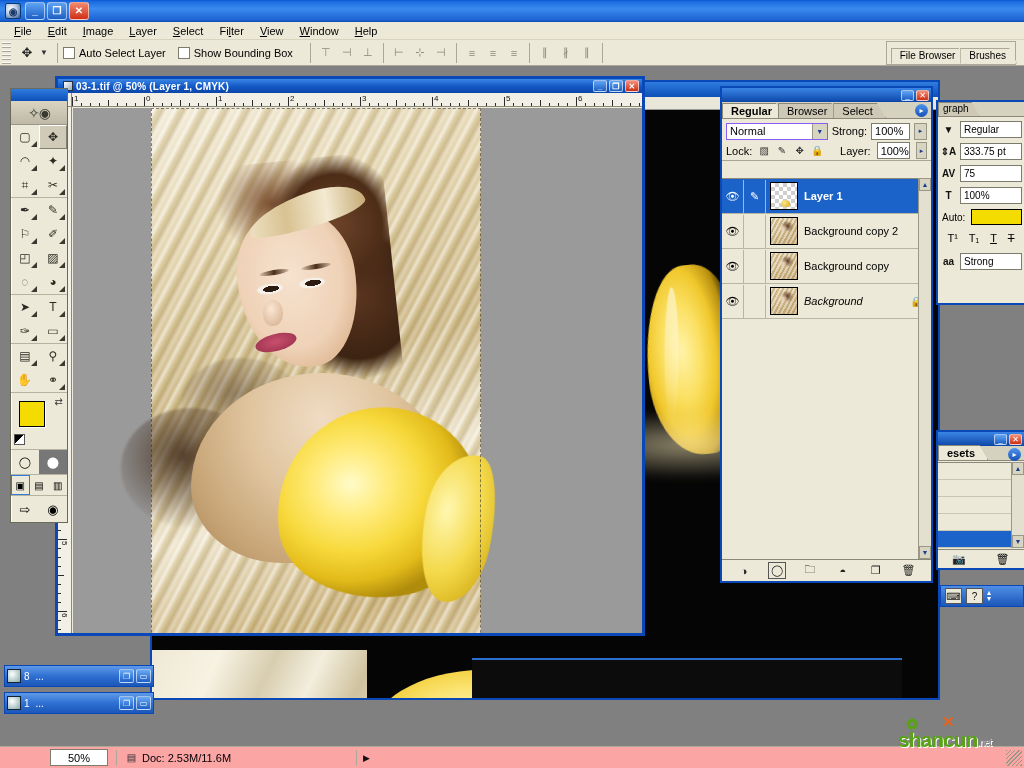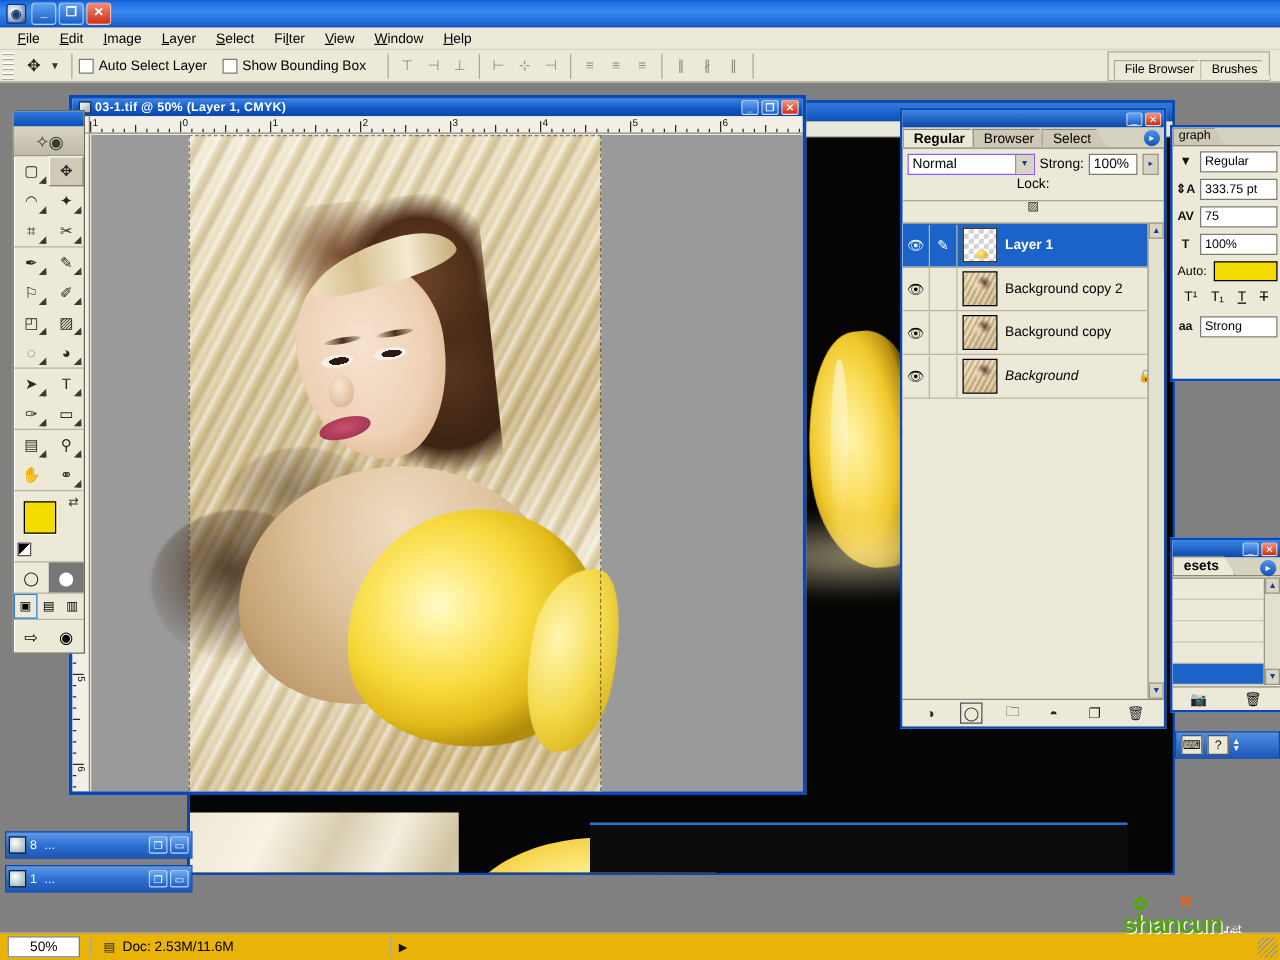--- a/index.html
+++ b/index.html
@@ -300,21 +300,21 @@
   .combo { height:17px; background:#fff; border:1px solid #8b5cf6;
     display:flex; align-items:center; padding-left:3px; font-size:11px; color:#000; }
   .combo .arrow { margin-left:auto; width:15px; height:15px; background:#d8d4c2;
     border-left:1px solid #9a9787; display:flex; align-items:center; justify-content:center;
     font-size:7px; color:#1b3f8f;}
   .numfield { height:17px; width:40px; background:#fff; border:1px solid #7b7b6e;
     font-size:11px; display:flex; align-items:center; padding-left:3px; }
   .spin { width:13px;height:17px;background:#d8d4c2;border:1px solid #9a9787;
     display:flex;align-items:center;justify-content:center;font-size:7px;color:#1b3f8f;}
   .lockrow { height:20px; display:flex; align-items:center; gap:6px; padding:0 4px;
-    border-bottom:1px solid #a9a693;flex-direction:column; }
+    border-bottom:1px solid #a9a693; }
   .lockicon{ width:14px;height:14px;display:flex;align-items:center;justify-content:center;font-size:10px;color:#333;}
   .layerlist { position:absolute; left:0; right:0; top:90px; bottom:22px;
     background:#ece9d8; border-top:1px solid #8a8878; overflow:hidden; }
   .lrow { height:35px; display:flex; align-items:center; border-bottom:1px solid #b8b5a3; }
   .lrow.sel { background:#1b63c8; color:#fff; }
   .eyecell, .linkcell { width:22px; height:33px; display:flex; align-items:center;
     justify-content:center; border-right:1px solid #b8b5a3; font-size:11px; }
   .thumb { width:28px; height:28px; margin:0 4px; border:1px solid #000; background:#fff; }
   .thumb.checker {
     background-image:
@@ -394,22 +394,22 @@
   #minitools {
     left:940px; top:585px; width:84px; height:22px;
     background:linear-gradient(to bottom,#4f8fe6,#1b57b8);
     border:1px solid #0a48b8; display:flex; align-items:center; gap:4px; padding:0 4px;
   }
   #minitools .mt { width:17px;height:16px; background:#ece9d8; border:1px solid #555;
     display:flex;align-items:center;justify-content:center;font-size:10px;color:#111;}
 
   
   #statusbar {
-    left:0; bottom:0; width:1024px; height:22px; background:#eab308;
-    border-top:1px solid #aca899; display:flex; align-items:center; font-size:11px;
+    left:0; bottom:0; width:1024px; height:22px; background:#fca5a5;
+    border-top:1px solid #aca899; display:flex; align-items:center; font-size:11px;padding-left:44px;
   }
   #statusbar .zoombox { width:58px; height:17px; background:#fff; border:1px solid #7b7b6e;
     margin:0 4px 0 6px; display:flex; align-items:center; justify-content:center; }
   #statusbar .docicon{ width:13px;height:14px;margin:0 4px; display:flex;align-items:center;
     justify-content:center;font-size:10px;color:#333;}
   #statusbar .docinfo { width:210px; }
   #statusbar .sep { width:1px; height:16px; background:#aca899; margin:0 4px; }
   #statusbar .hintarrow { color:#111; font-size:9px; margin:0 6px 0 2px; }
   #statusbar .resizegrip{ margin-left:auto; width:16px;height:16px; margin-right:2px;
     background:repeating-linear-gradient(135deg,#9a9787 0 1px,transparent 1px 3px);}

